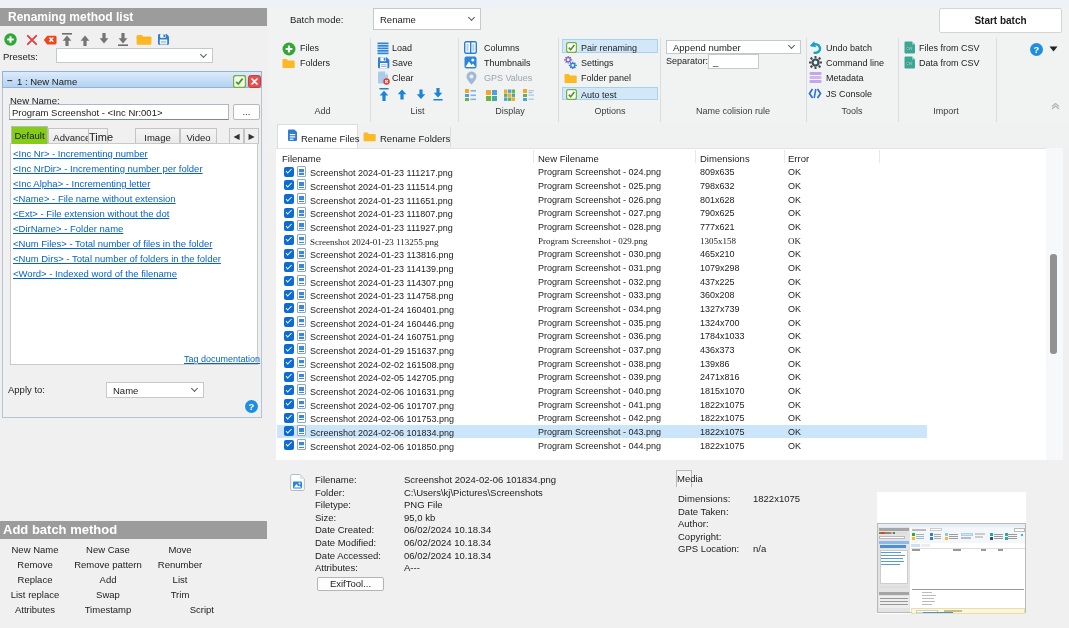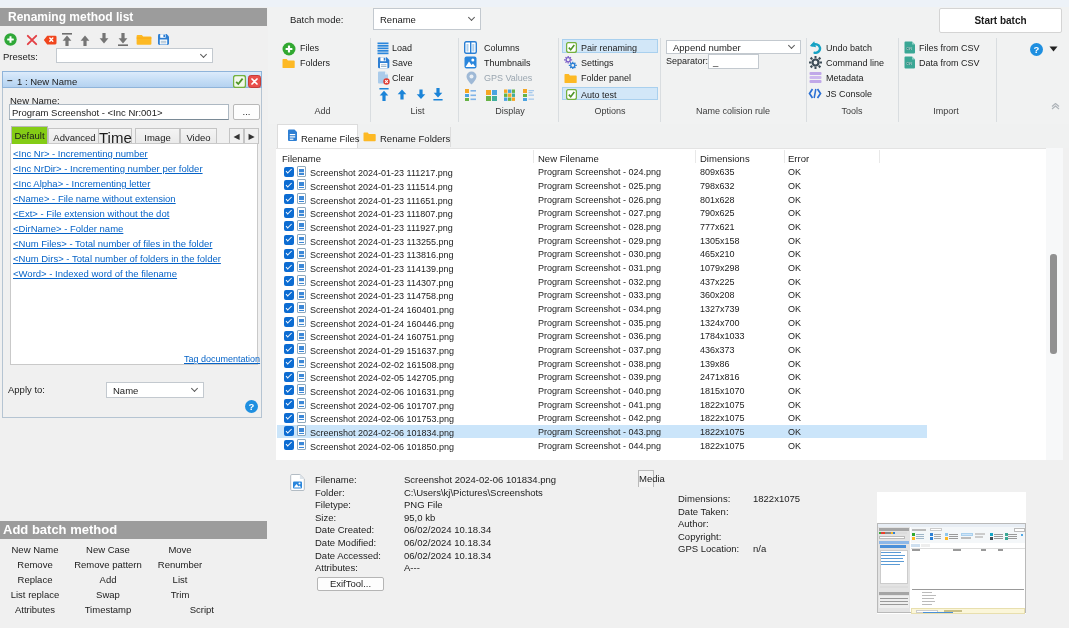--- a/index.html
+++ b/index.html
@@ -101,21 +101,21 @@
       <path d="M4 4 L9 9 M9 4 L4 9" stroke="#fff" stroke-width="1.7" stroke-linecap="round"></path>
     </svg>
   </div>
 <div class="abs" style="left:10px;top:94.5px">New Name:</div>
 <div class="abs" style="left:9px;top:104px;width:220px;height:16px;background:#fff;border:1px solid #adb8c2;border-bottom-color:#7a8a96"></div>
 <div class="abs" style="left:12px;top:107px;font-size:9.5px;white-space:nowrap">Program Screenshot - &lt;Inc Nr:001&gt;</div>
 <div class="abs" style="left:233px;top:104px;width:27px;height:16px;background:#fdfdfd;border:1px solid #b8b8b8;border-radius:2px;text-align:center;line-height:13px">...</div>
 <div class="abs" id="mtabs" style="left:10px;top:126px;width:250px;height:18px">
     <div style="position:absolute;left:1px;top:0;width:37px;height:18px;background:#84cc16;border:1px solid #b9b9b9;border-bottom:none;z-index:2;text-align:center;font-size:9.5px;line-height:17px">Default</div>
     <div style="position:absolute;left:38px;top:2px;width:53px;height:16px;background:linear-gradient(#f4f4f4,#e9e9e9);border:1px solid #c4c4c4;border-bottom:none;text-align:center;font-size:9.5px;line-height:17px">Advanced</div>
-    <div style="position:absolute;left:88px;top:2px;width:34px;height:16px;background:linear-gradient(#f4f4f4,#e9e9e9);border:1px solid #c4c4c4;border-bottom:none;text-align:center;font-size:15px;line-height:17px">Time</div>
+    <div style="position:absolute;left:78px;top:2px;width:20px;height:16px;background:linear-gradient(#f4f4f4,#e9e9e9);border:1px solid #c4c4c4;border-bottom:none;text-align:center;font-size:11px;line-height:17px">Time</div>
     <div style="position:absolute;left:125px;top:2px;width:45px;height:16px;background:linear-gradient(#f4f4f4,#e9e9e9);border:1px solid #c4c4c4;border-bottom:none;text-align:center;font-size:9.5px;line-height:17px">Image</div>
     <div style="position:absolute;left:170px;top:2px;width:37px;height:16px;background:linear-gradient(#f4f4f4,#e9e9e9);border:1px solid #c4c4c4;border-bottom:none;text-align:center;font-size:9.5px;line-height:17px">Video</div>
     <div style="position:absolute;left:219px;top:2px;width:15px;height:16px;background:#f0f0f0;border:1px solid #c4c4c4;text-align:center;font-size:8px;line-height:15px;color:#333">◀</div>
     <div style="position:absolute;left:234px;top:2px;width:15px;height:16px;background:#f0f0f0;border:1px solid #c4c4c4;text-align:center;font-size:8px;line-height:15px;color:#333">▶</div>
   </div>
 <div class="abs" style="left:10px;top:143px;width:248px;height:222px;background:#fff;border:1px solid #c9c9c9"></div>
 <div class="abs" id="taglinks" style="left:13px;top:148px;width:240px">
     <div style="height:15px"><span class="lnk" style="font-size:9.5px">&lt;Inc Nr&gt; - Incrementing number</span></div>
     <div style="height:15px"><span class="lnk" style="font-size:9.5px">&lt;Inc NrDir&gt; - Incrementing number per folder</span></div>
     <div style="height:15px"><span class="lnk" style="font-size:9.5px">&lt;Inc Alpha&gt; - Incrementing letter</span></div>
@@ -428,21 +428,21 @@
       <span class="c4">OK</span>
     </div>
     <div class="row" style="top:219.94px;">
       <span class="cb"></span>
       <span class="fic"></span>
       <span class="c1">Screenshot 2024-01-23 111927.png</span>
       <span class="c2">Program Screenshot - 028.png</span>
       <span class="c3">777x621</span>
       <span class="c4">OK</span>
     </div>
-    <div class="row" style="top:233.60px;">
+    <div class="row" style="top:233.60px;font-family:Liberation Serif, serif;">
       <span class="cb"></span>
       <span class="fic"></span>
       <span class="c1">Screenshot 2024-01-23 113255.png</span>
       <span class="c2">Program Screenshot - 029.png</span>
       <span class="c3">1305x158</span>
       <span class="c4">OK</span>
     </div>
     <div class="row" style="top:247.26px;">
       <span class="cb"></span>
       <span class="fic"></span>
@@ -586,21 +586,21 @@
     <div class="dl" style="left:315px;top:524.4px">Date Created:</div>
     <div class="dl" style="left:404px;top:524.4px">06/02/2024 10.18.34</div>
     <div class="dl" style="left:315px;top:537.0px">Date Modified:</div>
     <div class="dl" style="left:404px;top:537.0px">06/02/2024 10.18.34</div>
     <div class="dl" style="left:315px;top:549.6px">Date Accessed:</div>
     <div class="dl" style="left:404px;top:549.6px">06/02/2024 10.18.34</div>
     <div class="dl" style="left:315px;top:562.2px">Attributes:</div>
     <div class="dl" style="left:404px;top:562.2px">A---</div>
   </div>
 <div class="abs" style="left:317px;top:577px;width:67px;height:14px;background:#fdfdfd;border:1px solid #b5b5b5;border-radius:2px;text-align:center;line-height:12px;font-size:9.5px">ExifTool...</div>
-<div class="abs" style="left:638px;top:470px;width:16px;height:17px;background:#f4f4f4;border:1px solid #b9b9b9;border-bottom:none;line-height:16px;font-size:9.5px">Media</div>
+<div class="abs" style="left:676px;top:470px;width:16px;height:17px;background:#f4f4f4;border:1px solid #b9b9b9;border-bottom:none;line-height:16px;font-size:9.5px">Media</div>
 <div class="abs" id="media">
     <div class="dl" style="left:678px;top:493.0px">Dimensions:</div>
     <div class="dl" style="left:753px;top:493.0px">1822x1075</div>
     <div class="dl" style="left:678px;top:505.6px">Date Taken:</div>
     <div class="dl" style="left:678px;top:518.2px">Author:</div>
     <div class="dl" style="left:678px;top:530.8px">Copyright:</div>
     <div class="dl" style="left:678px;top:543.4px">GPS Location:</div>
     <div class="dl" style="left:753px;top:543.4px">n/a</div>
   </div>
 <div class="abs" id="thumb" style="left:877px;top:492px;width:149px;height:122px;background:#fff">

